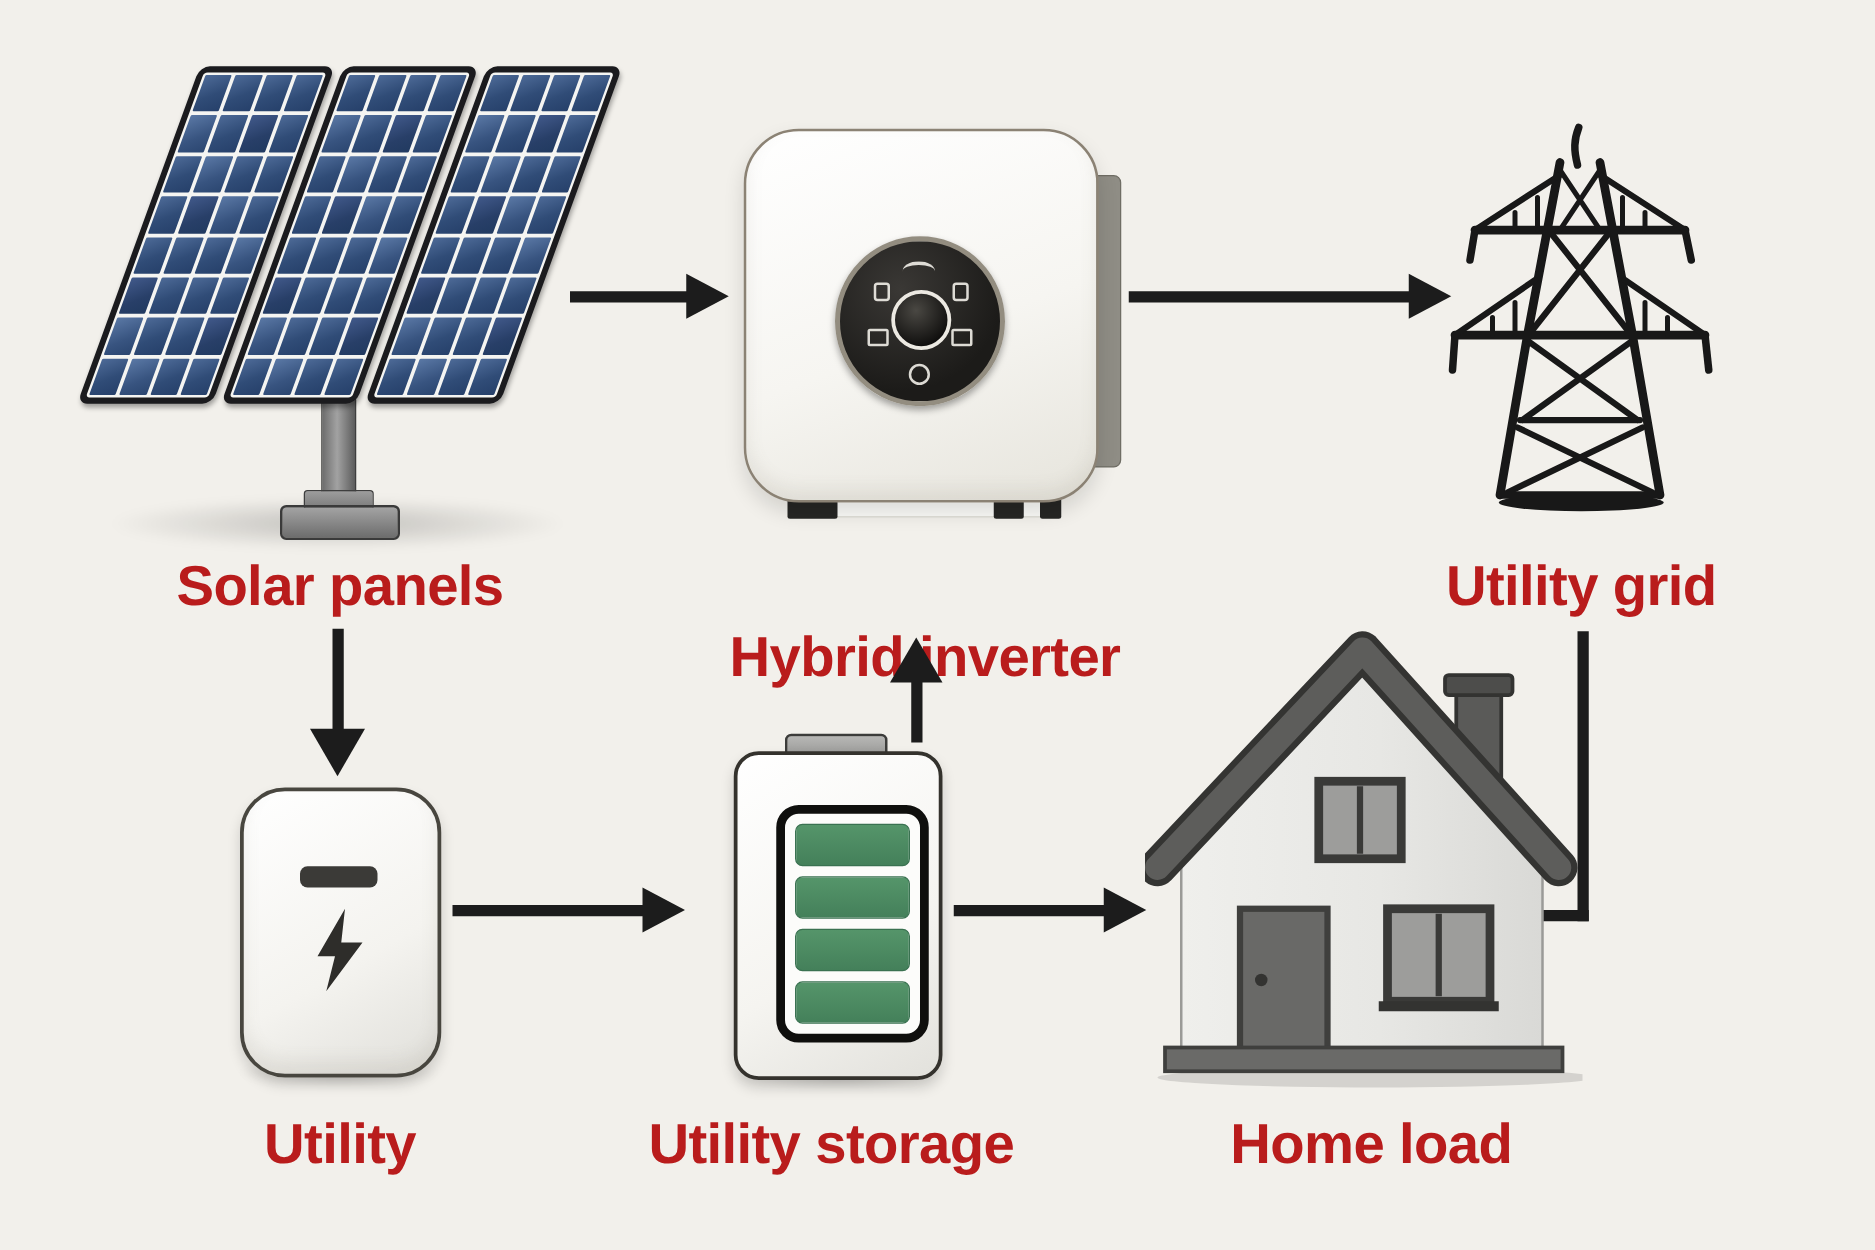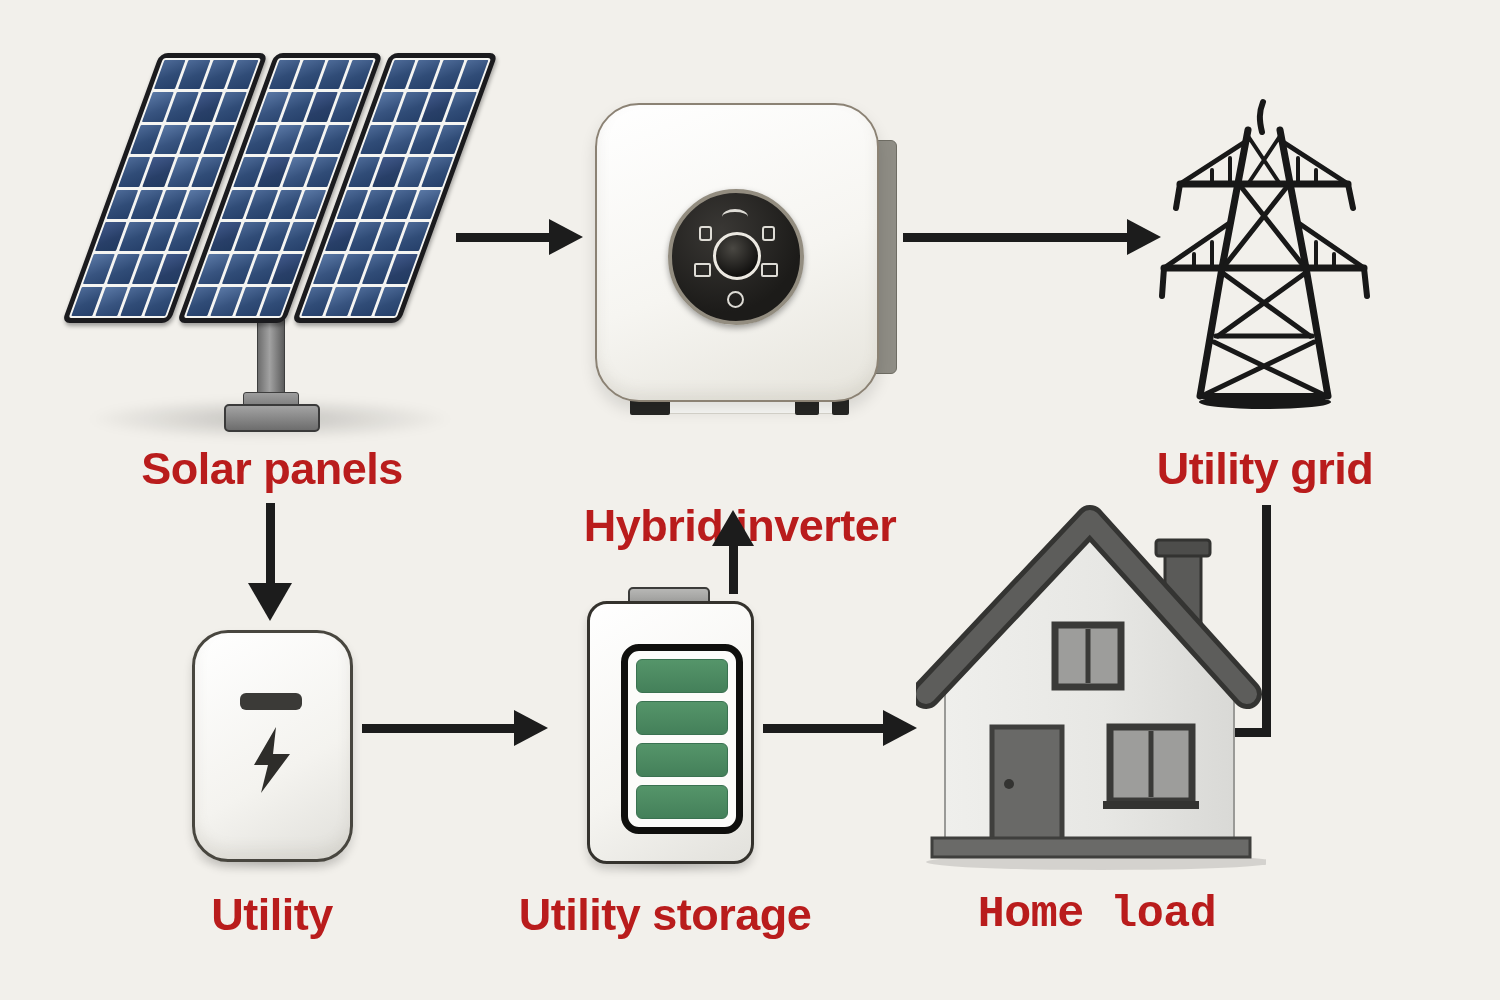--- a/index.html
+++ b/index.html
@@ -372,13 +372,13 @@
 
   <rect x="194" y="231" width="82" height="74" fill="#9d9d9b" stroke="#3a3a38" stroke-width="7"></rect>
   <line x1="235" y1="235" x2="235" y2="301" stroke="#3a3a38" stroke-width="5"></line>
   <line x1="187" y1="309" x2="283" y2="309" stroke="#333331" stroke-width="8"></line>
 
   <rect x="76" y="231" width="70" height="113" fill="#696967" stroke="#3f3f3d" stroke-width="5"></rect>
   <circle cx="93" cy="288" r="5" fill="#333331"></circle>
 
   <rect x="16" y="342" width="318" height="19" fill="#6a6a68" stroke="#3f3f3d" stroke-width="3"></rect>
 </svg>
-<div class="node-label" style="left:1097px;top:889px;font-family:Liberation Mono, monospace;">Home load</div>
+<div class="node-label" style="left:1097px;top:889px;">Home load</div>
 
 </body></html>

